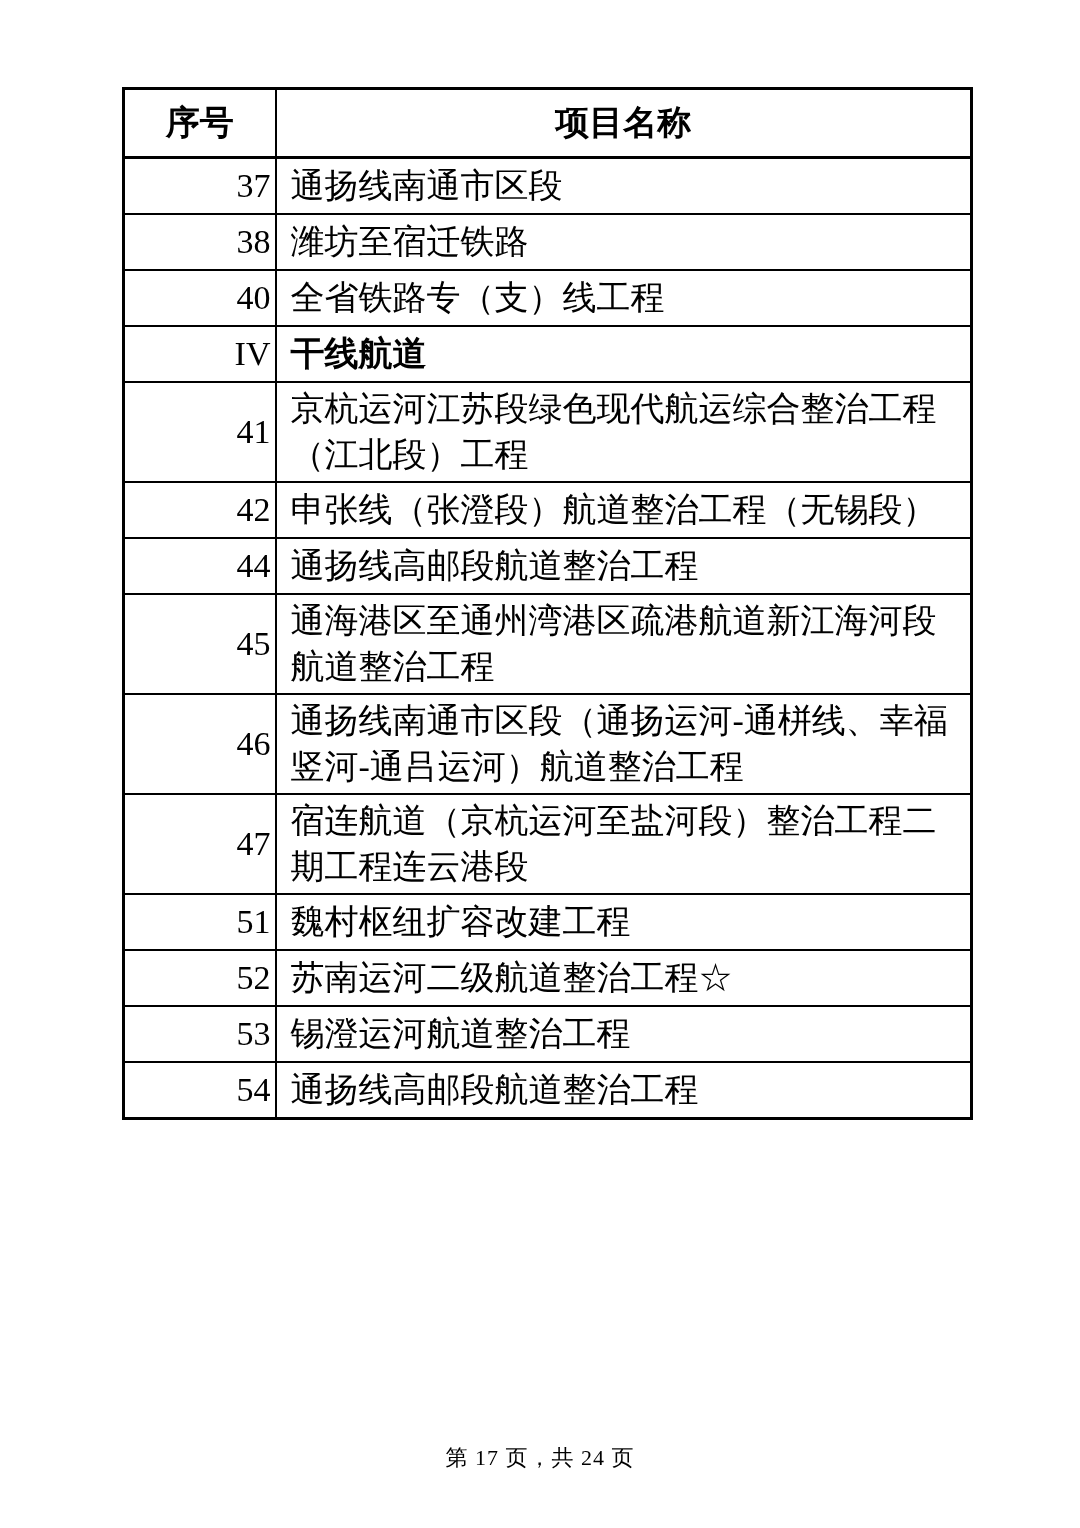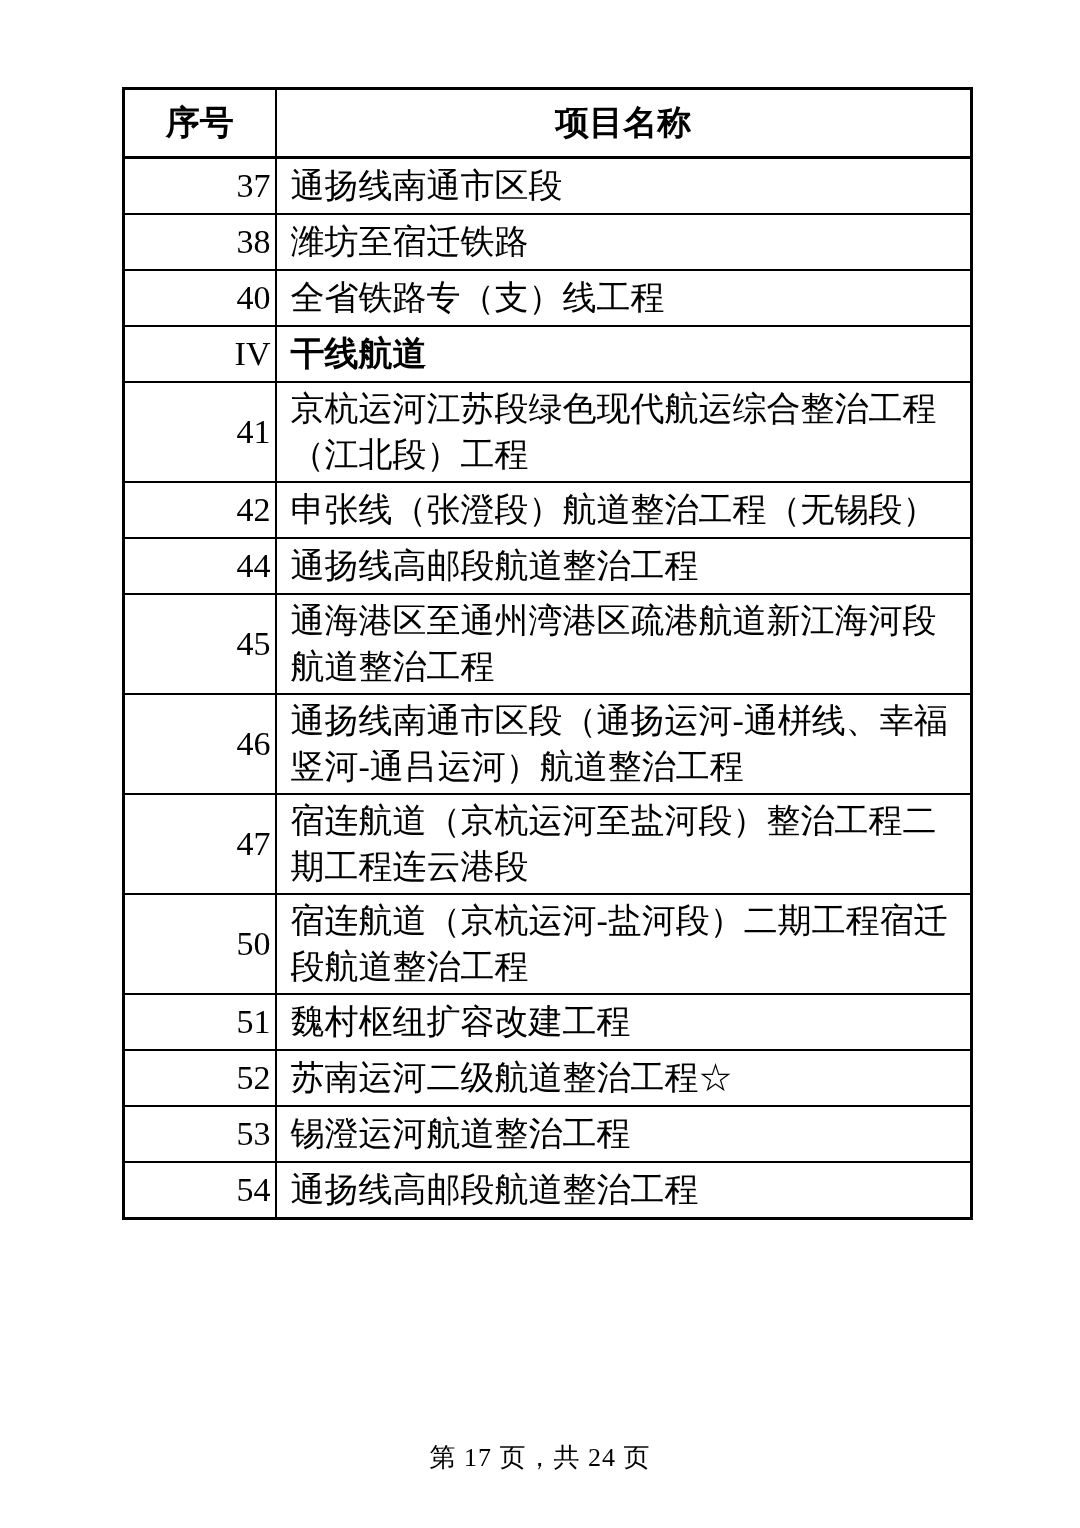--- a/index.html
+++ b/index.html
@@ -52,21 +52,21 @@
   }
   tr.section-row td.name-cell {
     font-weight: bold;
   }
   .page-footer {
     position: absolute;
     left: 0;
     right: 0;
     top: 1444px;
     text-align: center;
-    font-size: 26px;
+    font-size: 22px;
     line-height: 28px;
     color: #000000;
     letter-spacing: 1px;
   }
 </style>
 </head>
 <body>
 
 <div class="page">
 
@@ -116,24 +116,20 @@
     </tr>
         <tr>
       <td class="no-cell">46</td>
       <td class="name-cell">通扬线南通市区段（通扬运河-通栟线、幸福竖河-通吕运河）航道整治工程</td>
     </tr>
         <tr>
       <td class="no-cell">47</td>
       <td class="name-cell">宿连航道（京杭运河至盐河段）整治工程二期工程连云港段</td>
     </tr>
         <tr>
-      <td class="no-cell">50</td>
-      <td class="name-cell">宿连航道（京杭运河-盐河段）二期工程宿迁段航道整治工程</td>
-    </tr>
-        <tr>
       <td class="no-cell">51</td>
       <td class="name-cell">魏村枢纽扩容改建工程</td>
     </tr>
         <tr>
       <td class="no-cell">52</td>
       <td class="name-cell">苏南运河二级航道整治工程☆</td>
     </tr>
         <tr>
       <td class="no-cell">53</td>
       <td class="name-cell">锡澄运河航道整治工程</td>

